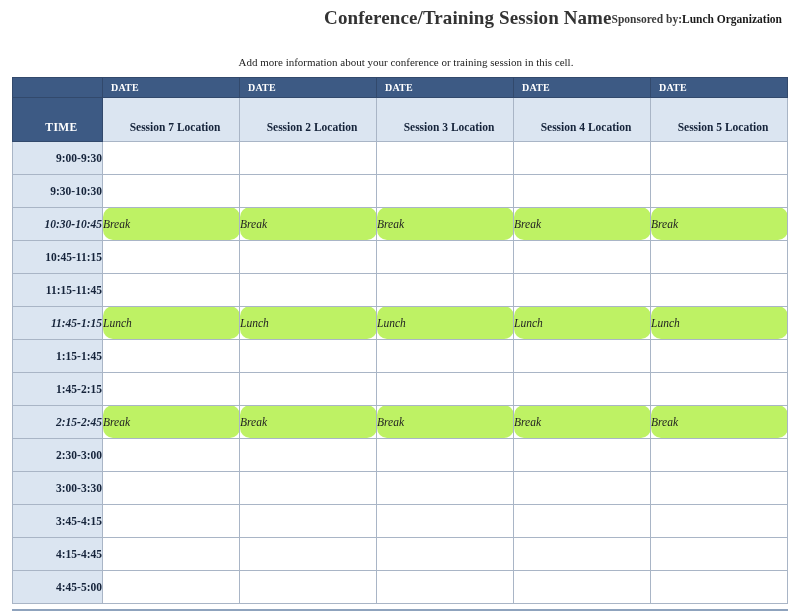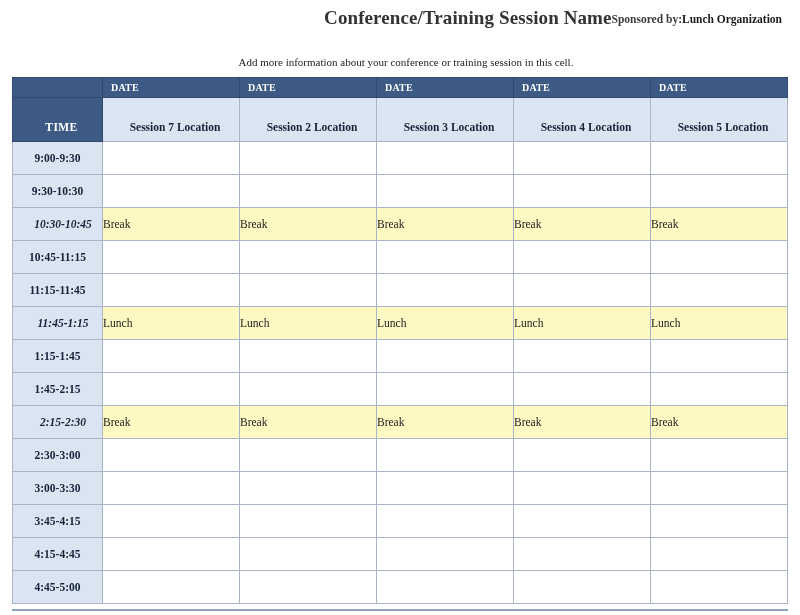--- a/index.html
+++ b/index.html
@@ -99,38 +99,40 @@
   tr.loc-row th.time-head {
     background: #3d5a84;
     color: #ffffff;
     letter-spacing: 0.4px;
     border: 1px solid #32496c;
   }
   td.time-cell {
     background: #dbe5f1;
     font-size: 11.5px;
     font-weight: bold;
-    text-align: center;
+    text-align: right;
     padding: 0 0 0 14px;
     height: 32px;
     color: #15233a;
   }
   td.time-cell.break-time {
     font-style: italic;
     padding-left: 11px;
   }
   td.slot {
     background: #ffffff;
     height: 32px;
     font-size: 11.5px;
     padding: 0 0 0 9px;
     color: #222222;
   }
   tr.break-row td.slot {
-    background: #fef9c3;
+    background: #bef264;
+    font-style: italic;
+    border-radius: 10px;
   }
   .bottom-rule {
     position: absolute;
     left: 12px;
     top: 609px;
     width: 776px;
     height: 2px;
     background: #8fa3bd;
   }
 </style>
@@ -235,21 +237,21 @@
       </tr>
       <tr>
         <td class="time-cell">1:45-2:15</td>
         <td class="slot"></td>
         <td class="slot"></td>
         <td class="slot"></td>
         <td class="slot"></td>
         <td class="slot"></td>
       </tr>
       <tr class="break-row">
-        <td class="time-cell break-time">2:15-2:30</td>
+        <td class="time-cell break-time">2:15-2:45</td>
         <td class="slot">Break</td>
         <td class="slot">Break</td>
         <td class="slot">Break</td>
         <td class="slot">Break</td>
         <td class="slot">Break</td>
       </tr>
       <tr>
         <td class="time-cell">2:30-3:00</td>
         <td class="slot"></td>
         <td class="slot"></td>

